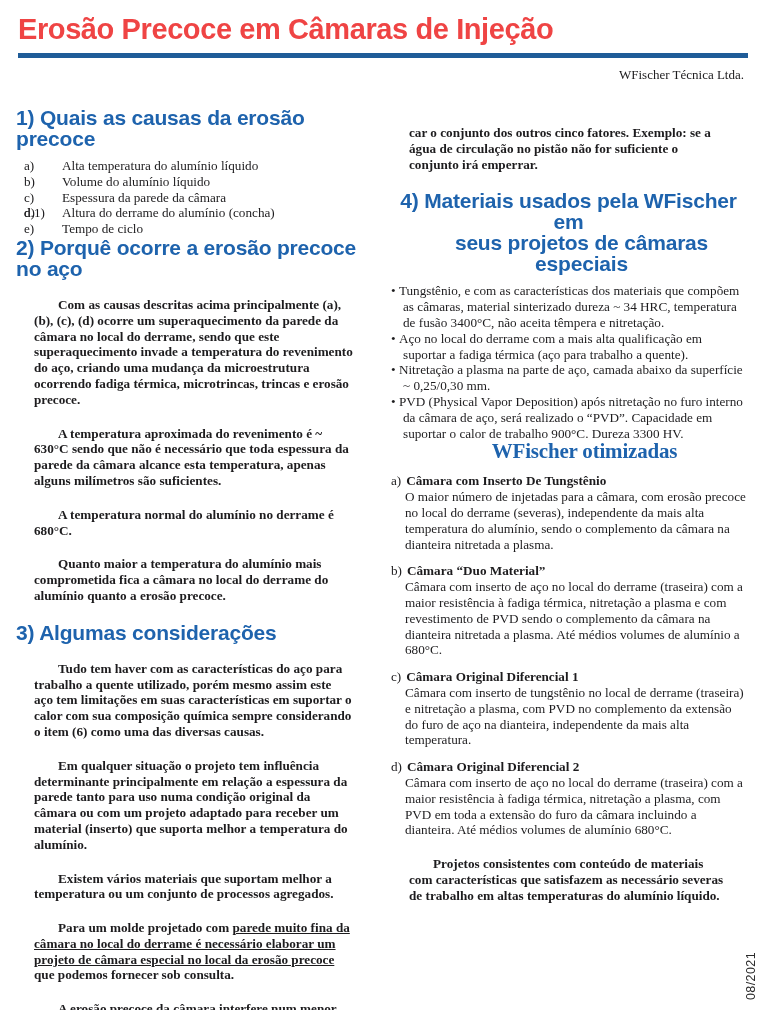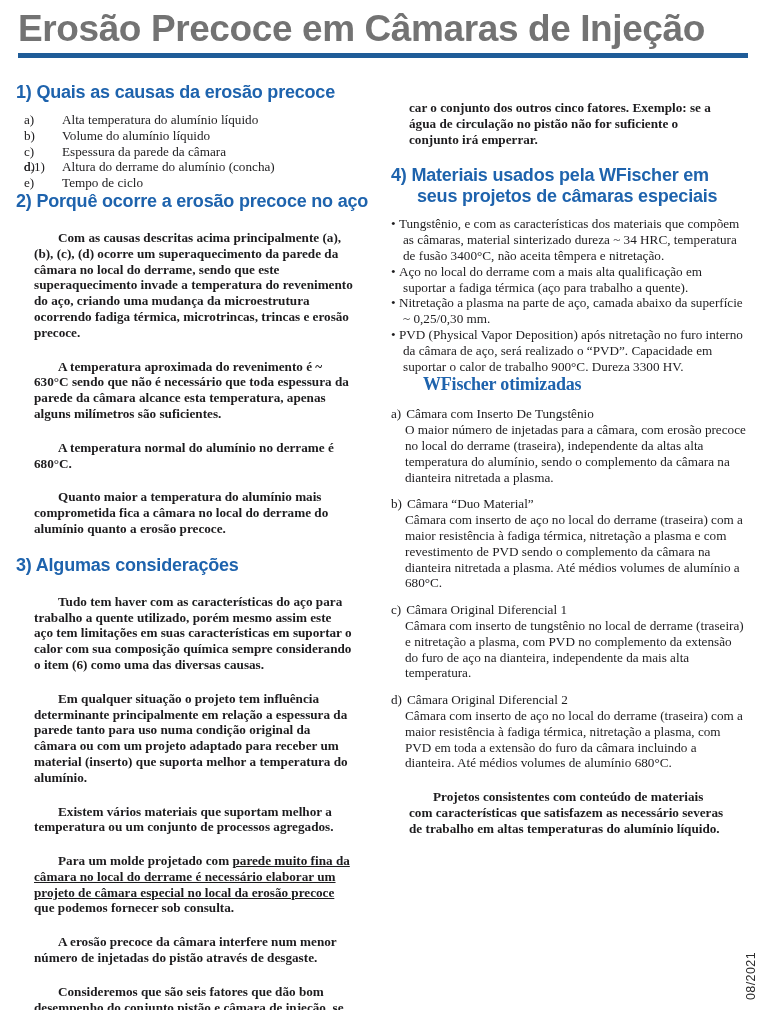--- a/index.html
+++ b/index.html
@@ -9,93 +9,94 @@
     background: #ffffff;
     font-family: "Liberation Serif", serif;
     color: #1d1c1e;
     box-sizing: border-box;
     padding: 10px 12px 0 16px;
   }
   
   .doc-title {
     font-family: "Liberation Sans", sans-serif;
     font-weight: 700;
-    font-size: 37px;
+    font-size: 29px;
     line-height: 34px;
     letter-spacing: -0.4px;
-    color: #737373;
+    color: #ef4444;
     margin: 2px 0 7px 2px;
   }
   .rule { height: 5px; background: #1f5c98; margin-left: 2px; }
   .company {
     text-align: right;
     font-size: 13px;
     margin-top: 9px;
     padding-right: 4px;
     color: #1d1c1e;
   }
   
   .cols { display: flex; gap: 20px; margin-top: 24px; }
   .col {
     flex: 0 0 355px; width: 355px;
     font-size: 13.2px;
     line-height: 15.8px;
   }
   h2.sec {
     font-family: "Liberation Sans", sans-serif;
     font-weight: 700;
-    font-size: 18px;
+    font-size: 21px;
     line-height: 21px;
     letter-spacing: -0.2px;
     color: #1e63ad;
     margin: 0 0 9px 0;
   }
   .mt-s2 { margin-top: 28px; }
   .mt-s3 { margin-top: 34px; }
   .mt-s4 { margin-top: 16px; }
   .mt-s5 { margin-top: 34px; }
   
   .cause { position: relative; padding-left: 46px; }
   .cause .lbl { position: absolute; left: 8px; }
   
   p.body { margin: 18px; text-indent: 24px; font-weight: bold; }
   p.noind { text-indent: 0; }
   .ul-run { text-decoration: underline; }
   
   .bullet { padding-left: 12px; text-indent: -12px; margin: 0; }
   .bullet::before { content: "\2022\00a0"; }
   
-  .hline { display: block; }
+  .hline { display: block; text-align: center; }
   .h4-l2 { padding-left: 26px; }
   .s5h { padding-left: 8px; }
   .h5-l2 { padding-left: 24px; font-family: Liberation Serif, serif; }
   
   .litem { margin-top: 11px; padding-left: 14px; }
   .litem .lbl { margin-left: -14px; margin-right: 5px; }
-  .litem .ititle { font-weight: 400; }
+  .litem .ititle { font-weight: 700; }
   .litem .ibody { margin: 0; }
   .closing { margin-top: 26px; text-indent: 14px; }
   
   .edition {
     position: absolute; right: 2px; bottom: 10px;
     font-family: "Liberation Sans", sans-serif;
     font-size: 12.5px; letter-spacing: 0.4px;
     color: #2b2b2b;
     writing-mode: vertical-rl;
     transform: rotate(180deg);
   }
 </style>
 </head>
 <body>
 
 <div class="page">
 
   <div>
     <div class="doc-title">Erosão Precoce em Câmaras de Injeção</div>
     <div class="rule"></div>
+    <div class="company">WFischer Técnica Ltda.</div>
   </div>
 
   <div class="cols">
 
     <div class="col">
 
       <h2 class="sec">1) Quais as causas da erosão precoce</h2>
       <div>
         <div class="cause">
           <span class="lbl">a)</span>
@@ -153,21 +154,21 @@
         <p class="bullet">PVD (Physical Vapor Deposition) após nitretação no furo interno da câmara de aço, será realizado o “PVD”. Capacidade em suportar o calor de trabalho 900°C. Dureza 3300 HV.</p>
       </div>
 
       <h2 class="sec mt-s5 s5h">
         <span class="hline h5-l2">WFischer otimizadas</span>
       </h2>
 
       <div>
         <div class="litem">
           <span class="lbl">a)</span><span class="ititle">Câmara com Inserto De Tungstênio</span>
-          <p class="ibody">O maior número de injetadas para a câmara, com erosão precoce no local do derrame (traseira), independente da altas alta temperatura do alumínio, sendo o complemento da câmara na dianteira nitretada a plasma.</p>
+          <p class="ibody">O maior número de injetadas para a câmara, com erosão precoce no local do derrame (severas), independente da mais alta temperatura do alumínio, sendo o complemento da câmara na dianteira nitretada a plasma.</p>
         </div>
         <div class="litem">
           <span class="lbl">b)</span><span class="ititle">Câmara “Duo Material”</span>
           <p class="ibody">Câmara com inserto de aço no local do derrame (traseira) com a maior resistência à fadiga térmica, nitretação a plasma e com revestimento de PVD sendo o complemento da câmara na dianteira nitretada a plasma. Até médios volumes de alumínio a 680°C.</p>
         </div>
         <div class="litem">
           <span class="lbl">c)</span><span class="ititle">Câmara Original Diferencial 1</span>
           <p class="ibody">Câmara com inserto de tungstênio no local de derrame (traseira) e nitretação a plasma, com PVD no complemento da extensão do furo de aço na dianteira, independente da mais alta temperatura.</p>
         </div>
         <div class="litem">

